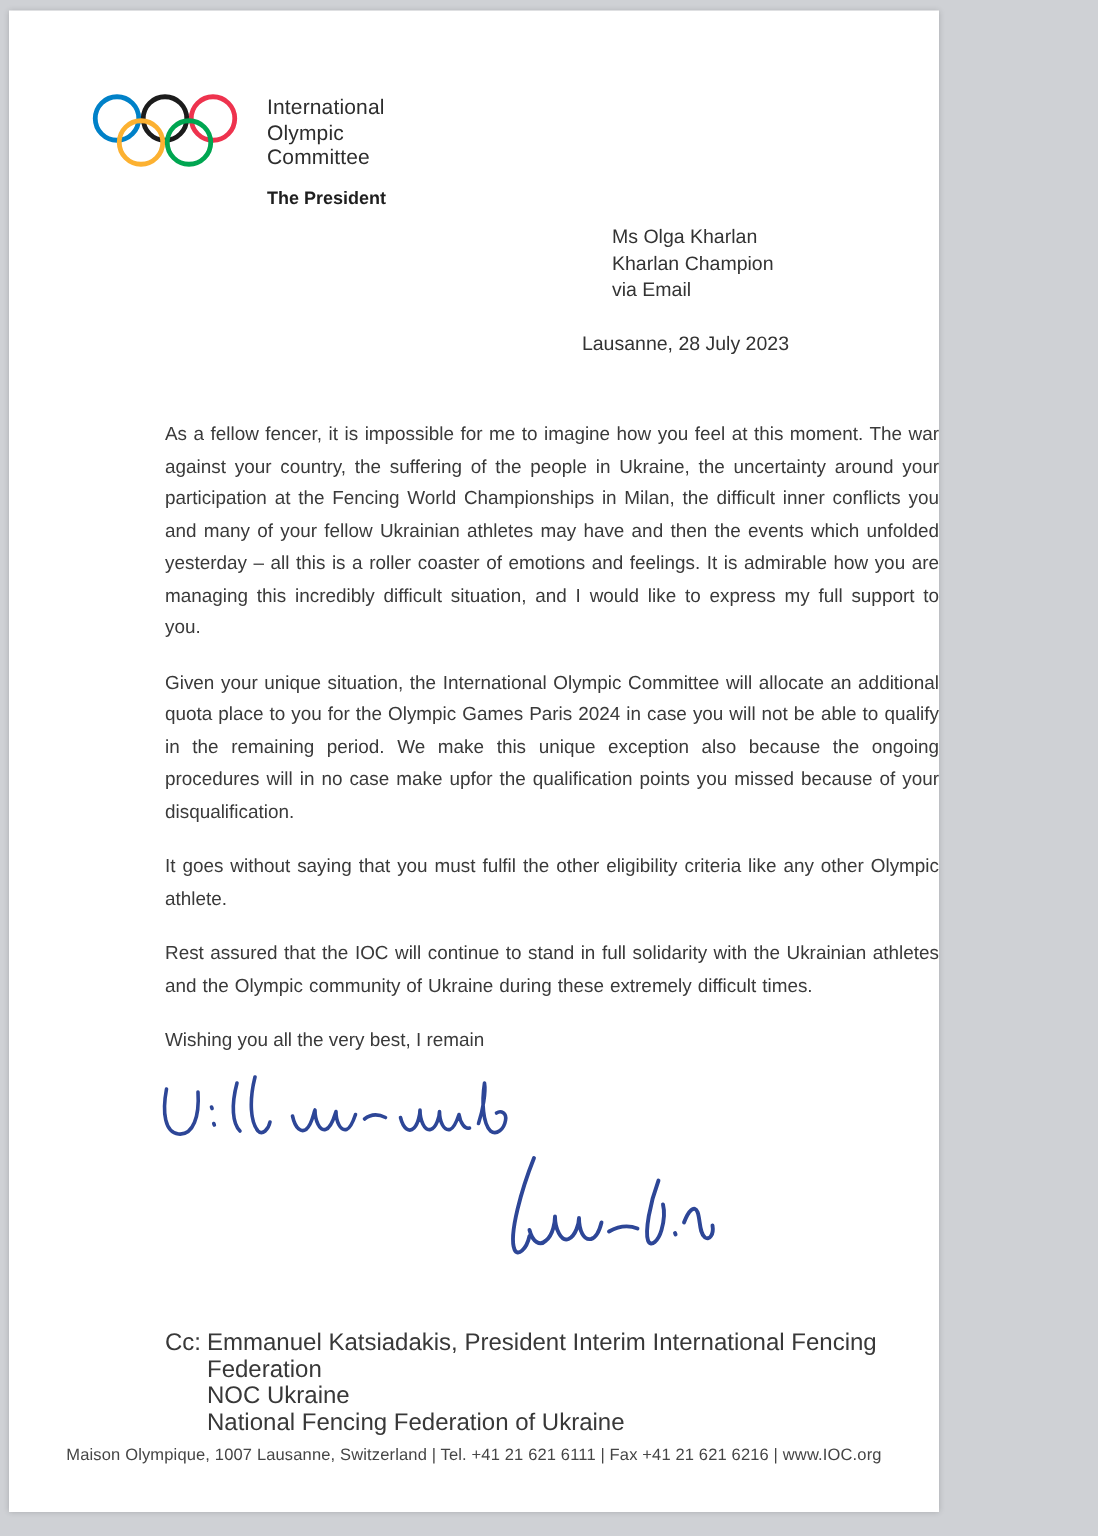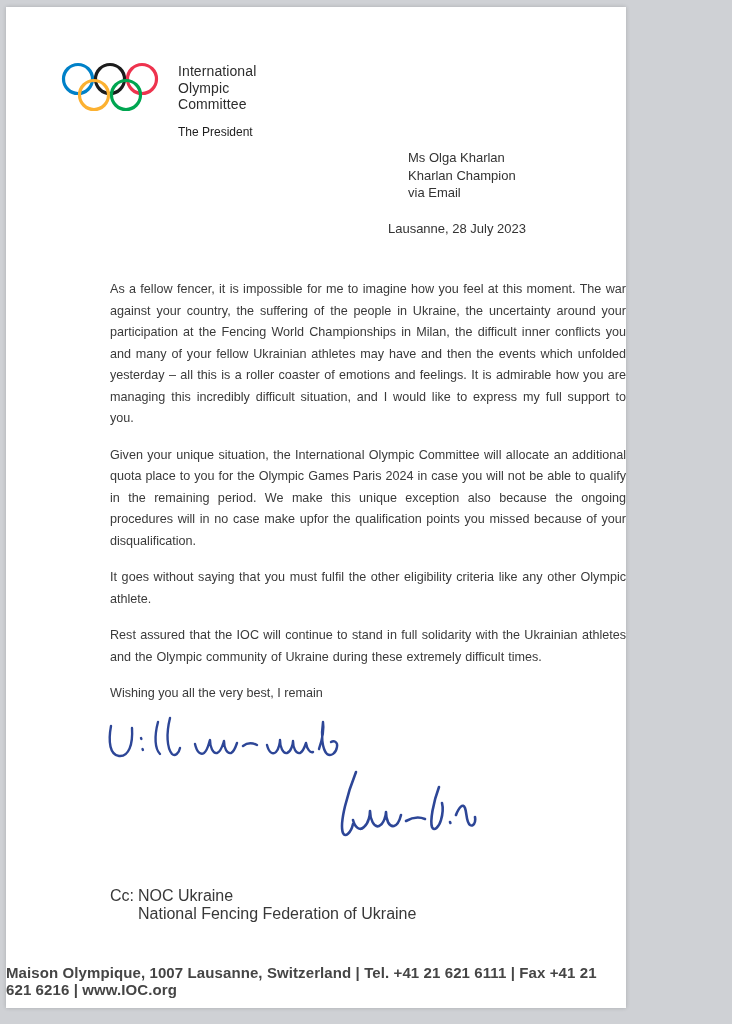--- a/index.html
+++ b/index.html
@@ -15,21 +15,21 @@
     background:#ffffff;
     box-shadow:0 0 4px rgba(0,0,0,.18);
   }
   .rings{position:absolute;left:54px;top:54px;}
   .logo-text{
     position:absolute;left:172px;top:56px;
     font-size:14px;line-height:16.5px;color:#2d2d2d;letter-spacing:.1px;
   }
   .president{
     position:absolute;left:172px;top:118px;
-    font-size:12px;font-weight:normal;color:#1e1e1e;
+    font-size:12px;font-weight:bold;color:#1e1e1e;
   }
   .recipient{
     position:absolute;left:402px;top:142px;
     font-size:13px;line-height:17.5px;color:#333;
   }
   .dateline{
     position:absolute;right:100px;top:214px;
     font-size:13px;color:#333;
   }
   .body-text{
@@ -48,21 +48,21 @@
   .hw-regards{left:96px;top:704px;}
   .hw-signature{left:286px;top:758px;}
   .cc{
     position:absolute;left:104px;top:880px;
     font-size:16px;line-height:17.5px;color:#383838;
     display:flex;
   }
   .cc-label{width:28px;flex:none;}
   .footer{
     position:absolute;left:0;top:957px;width:100%;
-    text-align:left;font-size:15px;color:#454545;letter-spacing:.1px;font-weight:bold;
+    text-align:center;font-size:11px;color:#454545;letter-spacing:.1px;
   }
 </style>
 </head>
 <body>
 
 <div class="paper">
 
   <svg class="rings" width="102" height="54" viewBox="0 0 102 54">
     <circle cx="18" cy="18" r="14.5" fill="none" stroke-width="3.2" stroke="#0081C8"></circle>
     <circle cx="50" cy="18" r="14.5" fill="none" stroke-width="3.2" stroke="#1c1c1c"></circle>
@@ -115,20 +115,21 @@
       <path d="M114,56 C121,52 128,52 133,54"></path>
       <path d="M147,22 C141,38 138,56 140,62 C142,67 147,62 149,55 C151,48 151,42 150,38"></path>
       <path d="M158,57 L158.4,58"></path>
       <path d="M164,50 C167,42 171,38 173,43 C175,48 174,57 178,60 C181,62 184,58 183,52"></path>
     </g>
   </svg>
 
   <div class="cc">
     <div class="cc-label">Cc:</div>
     <div>
+      <div>Emmanuel Katsiadakis, President Interim International Fencing Federation</div>
       <div>NOC Ukraine</div>
       <div>National Fencing Federation of Ukraine</div>
     </div>
   </div>
 
   <div class="footer">Maison Olympique, 1007 Lausanne, Switzerland | Tel. +41 21 621 6111 | Fax +41 21 621 6216 | www.IOC.org</div>
 
 </div>
 
 </body></html>

